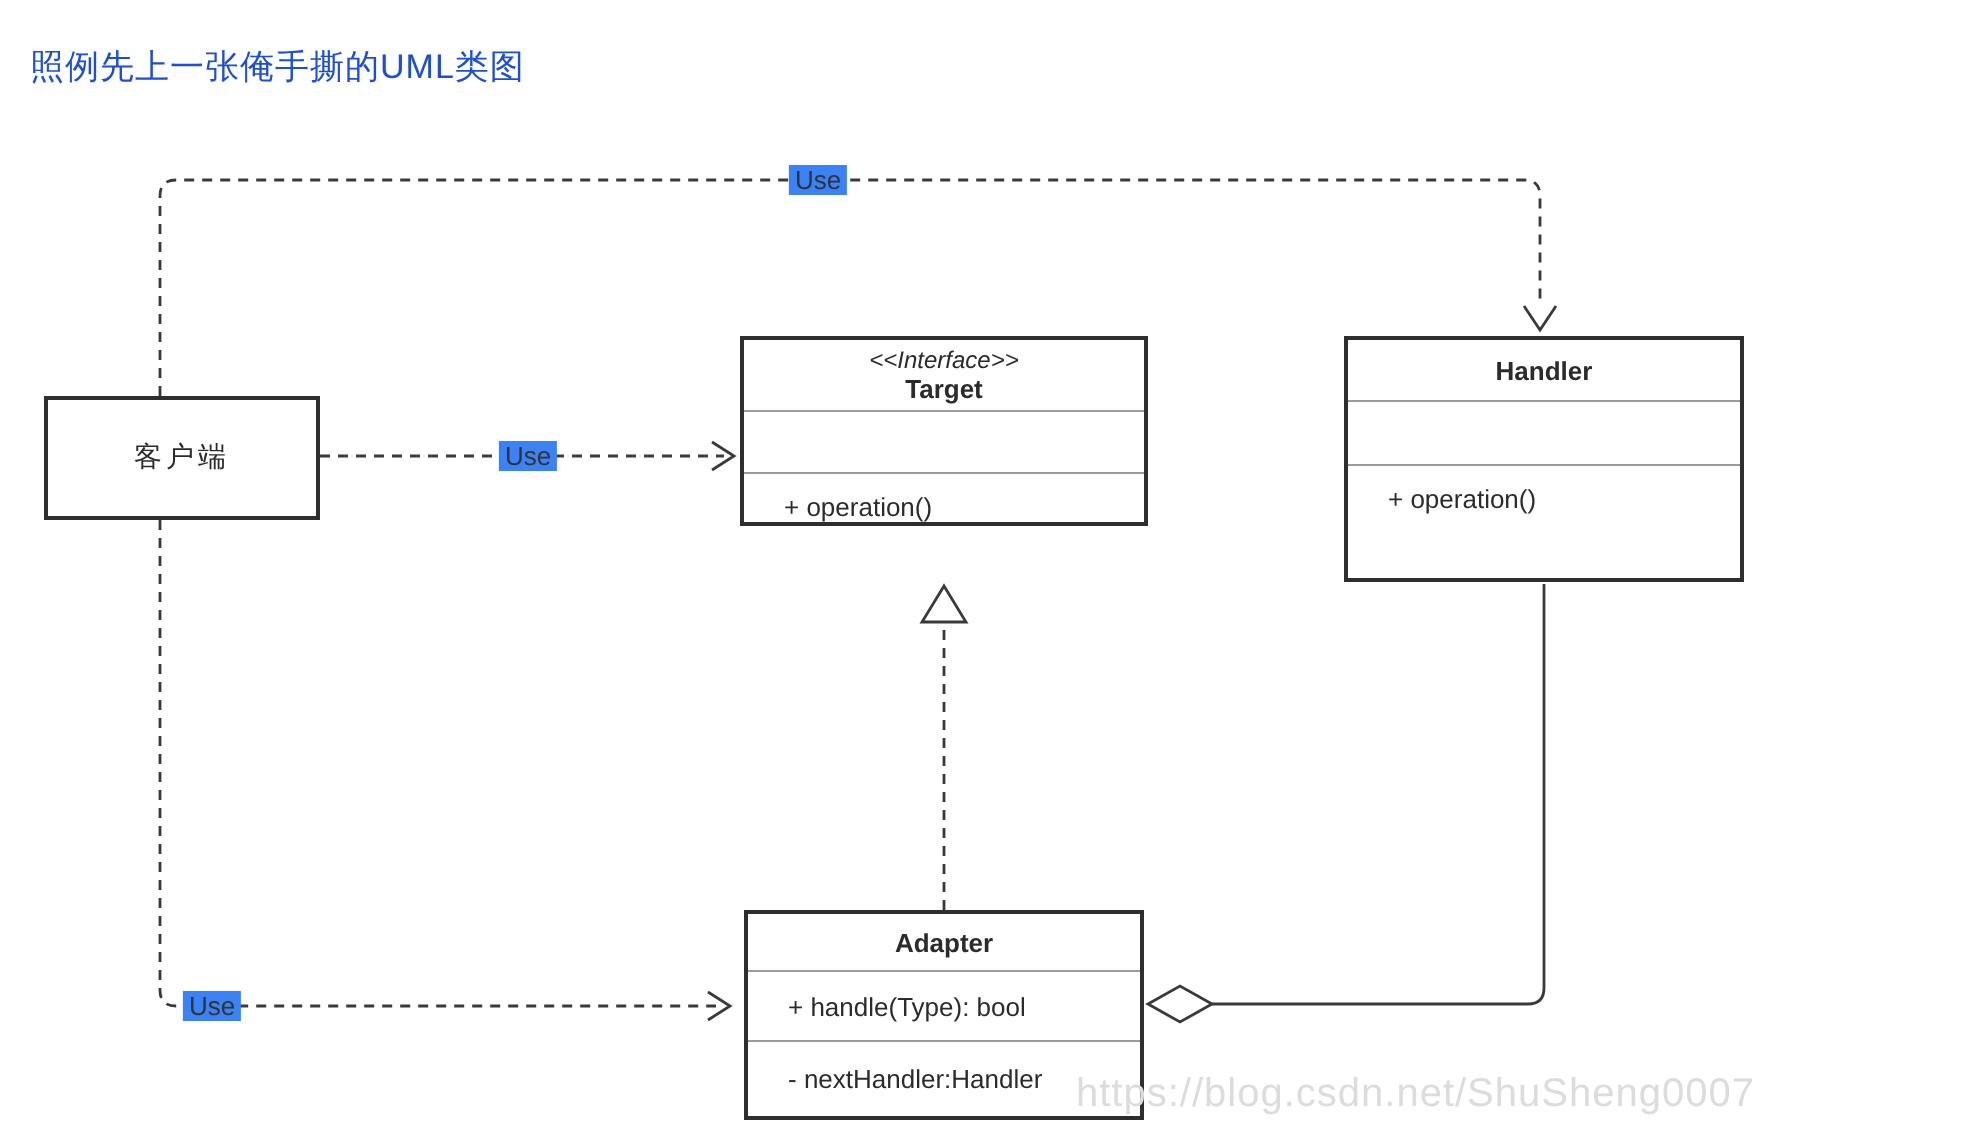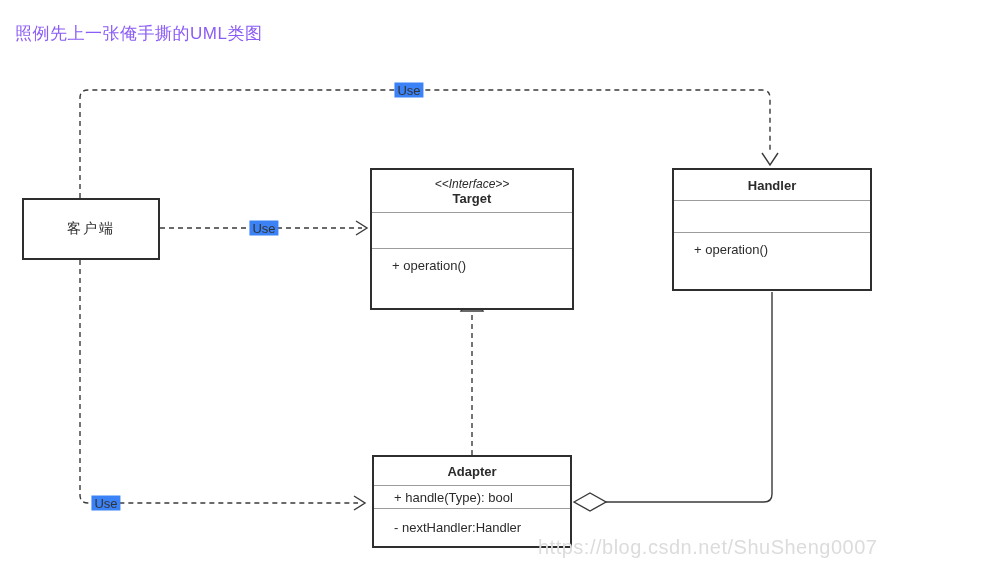--- a/index.html
+++ b/index.html
@@ -1,42 +1,42 @@
 <!DOCTYPE html>
 <html><head>
 <meta charset="utf-8">
 <style>
   html,body{margin:0;padding:0;background:#ffffff;}
   body{width:990px;height:572px;position:relative;overflow:hidden;
        font-family:"Liberation Sans","DejaVu Sans",sans-serif;}
-  .page-title{position:absolute;left:15px;top:22px;font-size:17px;color:#8b5cf6;
+  .page-title{position:absolute;left:15px;top:22px;font-size:17px;color:#1d4ed8;
        letter-spacing:0.5px;z-index:4;}
   #edges{position:absolute;left:0;top:0;z-index:1;}
   .dash{fill:none;stroke:#3a3a3a;stroke-width:1.4;stroke-dasharray:5 4;}
   .solid{fill:none;stroke:#3a3a3a;stroke-width:1.4;}
   .open-arrow{fill:none;stroke:#3a3a3a;stroke-width:1.4;}
   .hollow{fill:#ffffff;stroke:#3a3a3a;stroke-width:1.4;}
   .uml-class{position:absolute;background:#ffffff;border:2px solid #2e2e2e;
        box-sizing:border-box;color:#2b2b2b;z-index:2;display:flex;flex-direction:column;}
   .sec{border-top:1px solid #9c9c9c;box-sizing:border-box;}
   .head{display:flex;flex-direction:column;align-items:center;justify-content:center;}
   .cls-name{font-weight:bold;font-size:13px;}
   .stereotype{font-style:italic;font-size:12px;}
   .member-row{font-size:13px;padding-left:20px;}
   .client-box{left:22px;top:198px;width:138px;height:62px;align-items:center;justify-content:center;}
   .client-label{font-size:14px;letter-spacing:2px;color:#2b2b2b;}
-  .target-box{left:370px;top:168px;width:204px;height:142px;}
+  .target-box{left:370px;top:168px;width:204px;height:95px;}
   .target-box .head{height:42px;}
   .target-box .attrs{height:36px;}
   .target-box .methods{flex:1;padding-top:9px;}
   .adaptee-box{left:672px;top:168px;width:200px;height:123px;}
   .adaptee-box .head{height:30px;}
   .adaptee-box .attrs{height:32px;}
   .adaptee-box .methods{flex:1;padding-top:9px;}
-  .adapter-box{left:372px;top:455px;width:200px;height:93px;}
+  .adapter-box{left:372px;top:455px;width:200px;height:105px;}
   .adapter-box .head{height:28px;}
   .adapter-box .attrs{height:38px;display:flex;align-items:center;}
   .adapter-box .methods{flex:1;display:flex;align-items:center;}
   .edge-label{position:absolute;z-index:3;background:#3b82f6;padding:0 3px;
        font-size:13px;color:#333333;transform:translate(-50%,-50%);}
   .watermark{position:absolute;left:538px;top:536px;font-size:20px;color:#dcdcdc;
        z-index:5;white-space:nowrap;letter-spacing:0.5px;}
 </style>
 </head>
 <body>

